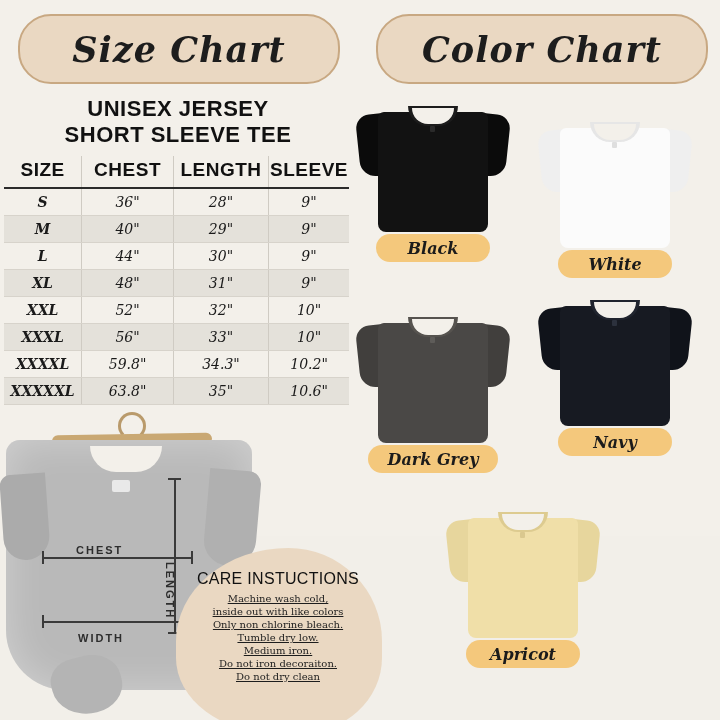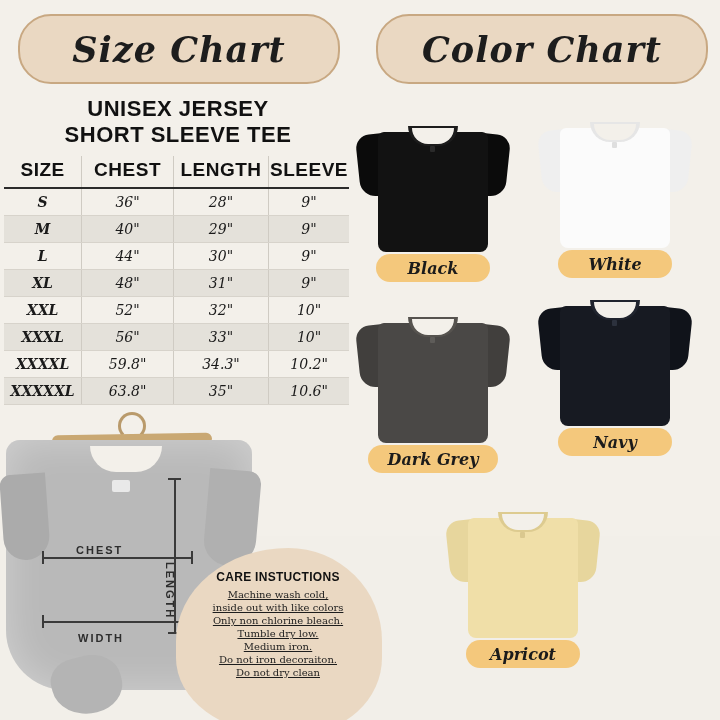--- a/index.html
+++ b/index.html
@@ -144,21 +144,21 @@
     position:absolute;
     left:176px;top:548px;width:206px;height:186px;
     background:#ead8c2;
     border-radius:60% 50% 45% 55% / 55% 55% 45% 45%;
   }
   .care-box{
     position:absolute;left:190px;top:570px;width:176px;
     text-align:center;
   }
   .care-title{
-    font-weight:bold;font-size:12px;color:#111;letter-spacing:0.3px;
+    font-weight:normal;font-size:16px;color:#111;letter-spacing:0.3px;
     margin-bottom:4px;
   }
   .care-line{
     font-family:"DejaVu Serif", serif;
     font-size:10px;line-height:13px;color:#1d1d1d;text-decoration:underline;
   }
   
   .swatch{position:absolute;width:150px;height:150px;}
   .tee{
     position:absolute;left:0;top:10px;width:150px;height:128px;
@@ -305,21 +305,21 @@
     <div class="care-title">CARE INSTUCTIONS</div>
     <div class="care-line">Machine wash cold,</div>
     <div class="care-line">inside out with like colors</div>
     <div class="care-line">Only non chlorine bleach.</div>
     <div class="care-line">Tumble dry low.</div>
     <div class="care-line">Medium iron.</div>
     <div class="care-line">Do not iron decoraiton.</div>
     <div class="care-line">Do not dry clean</div>
   </div>
 
-  <div class="swatch" style="left:358px;top:114px">
+  <div class="swatch" style="left:358px;top:94px">
     <div class="tee">
       <div class="sl-l" style="background:#0b0b0b"></div>
       <div class="sl-r" style="background:#0b0b0b"></div>
       <div class="body" style="background:#121212"></div>
       <div class="collar-ring" style="background:#1c1c1c"></div>
       <div class="collar"></div>
       <div class="minitag" style="background:#3a3a3a"></div>
     </div>
     <div class="pill">
       <span>Black</span>

